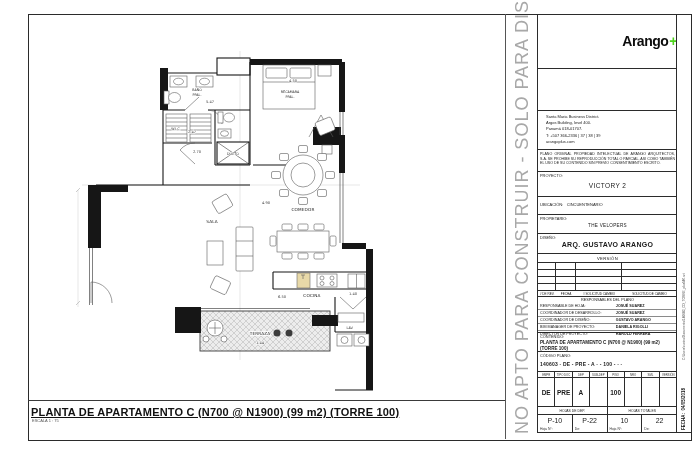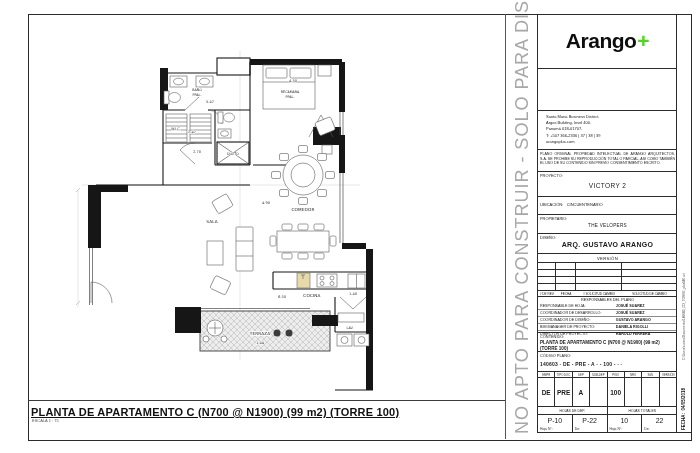--- a/index.html
+++ b/index.html
@@ -28,22 +28,22 @@
   
   .wm-strip{position:absolute;left:505px;top:14px;width:32px;height:425px;border-left:1px solid #555;}
   .watermark{position:absolute;left:512px;top:434px;transform:rotate(-90deg);transform-origin:0 0;
              white-space:nowrap;font-size:18px;color:#a8a8a8;letter-spacing:1px;}
 
   
   .tb{position:absolute;left:537px;top:14px;width:139px;height:418px;border-left:1px solid #2b2b2b;
       border-bottom:1px solid #2b2b2b;font-size:4px;}
   .sec{position:absolute;left:0;right:0;border-bottom:1px solid #2b2b2b;box-sizing:border-box;}
   .slabel{position:absolute;left:2px;top:1px;font-size:3.9px;color:#222;}
-  .logo{display:flex;align-items:center;justify-content:center;height:100%;
-        font-size:21px;font-weight:800;letter-spacing:-.5px;color:#0d0d0d;}
+  .logo{display:flex;align-items:center;justify-content:flex-end;height:100%;
+        font-size:14px;font-weight:800;letter-spacing:-.5px;color:#0d0d0d;}
   .logo .plus{color:#4fd41f;font-weight:800;margin-left:1px;}
   .addr{padding:3px 0 0 8px;line-height:6.2px;font-size:4px;color:#222;}
   .legal{padding:2px 2px 0 2px;font-size:3.6px;line-height:4.6px;color:#222;text-align:justify;}
   .cval{position:absolute;left:0;right:0;text-align:center;}
   .proy-v{top:10px;font-size:6.5px;letter-spacing:.4px;}
   .ubic-line{position:absolute;left:2px;top:5px;font-size:4px;}
   .prop-v{top:8px;font-size:4.6px;letter-spacing:.3px;}
   .dis-v{top:7px;font-size:7px;font-weight:700;letter-spacing:.3px;}
   .ver-h{display:flex;align-items:center;justify-content:center;height:100%;font-size:4.2px;letter-spacing:.3px;}
   .vgrid{display:grid;grid-template-columns:18px 20px 46px 1fr;height:100%;}

